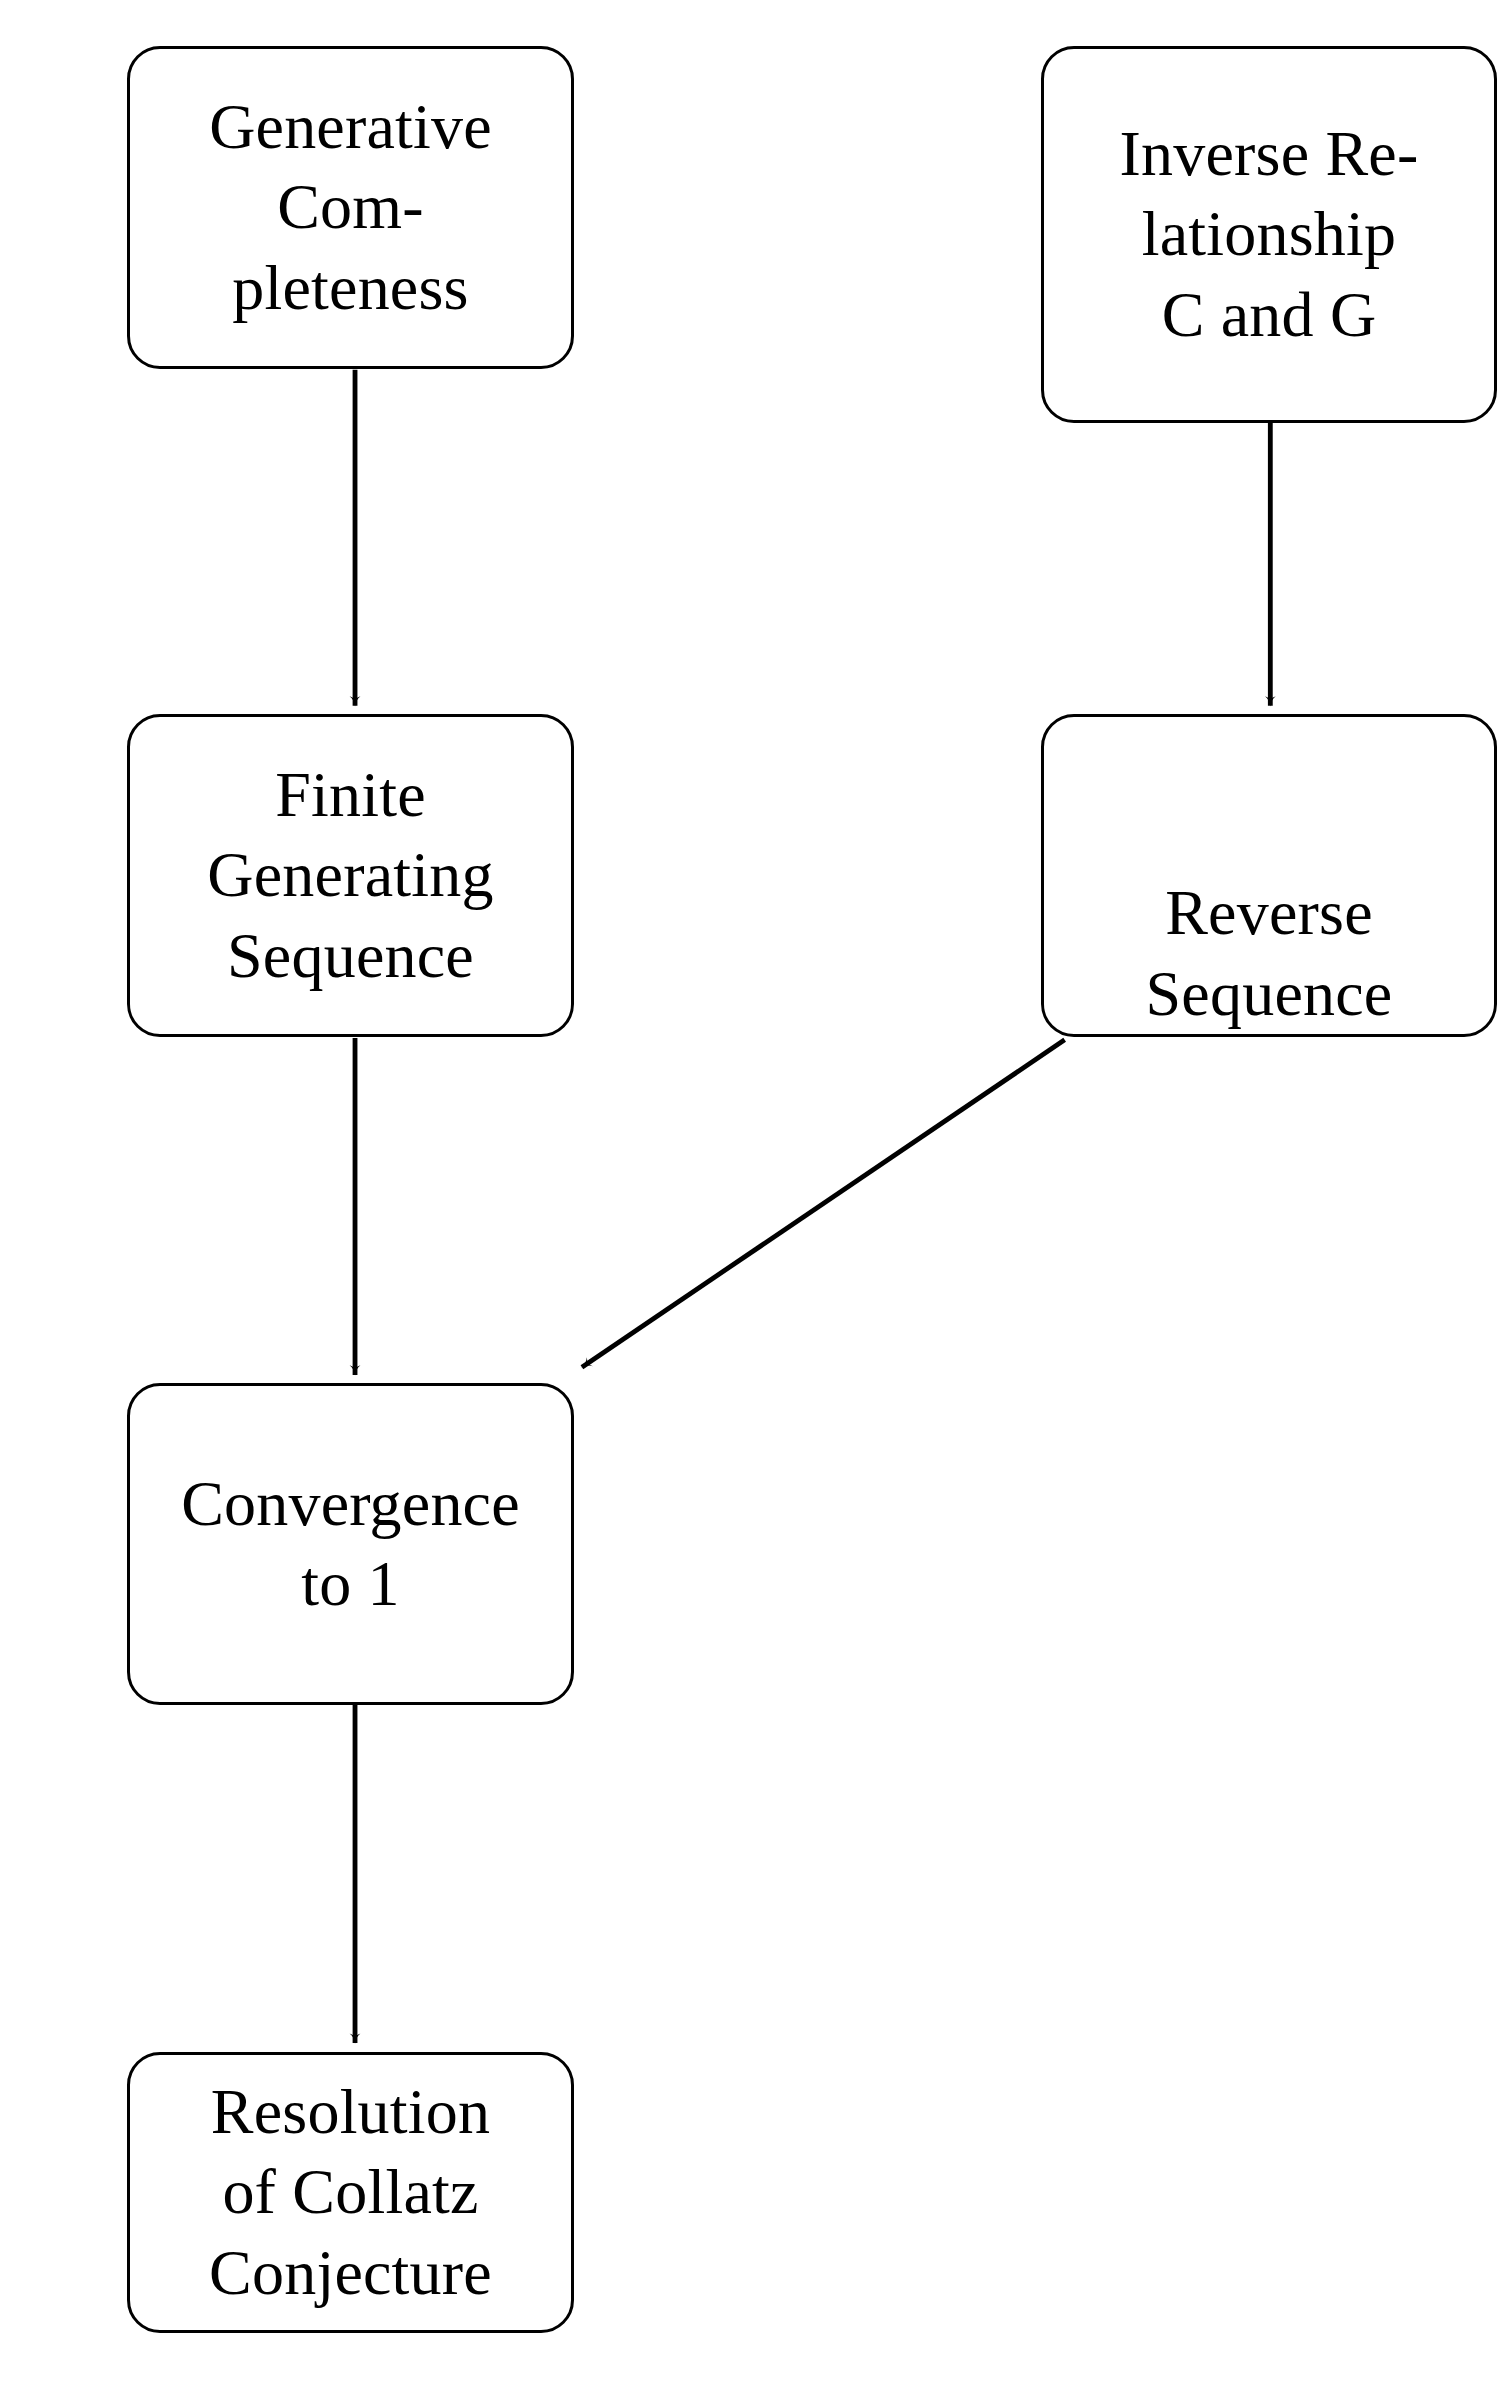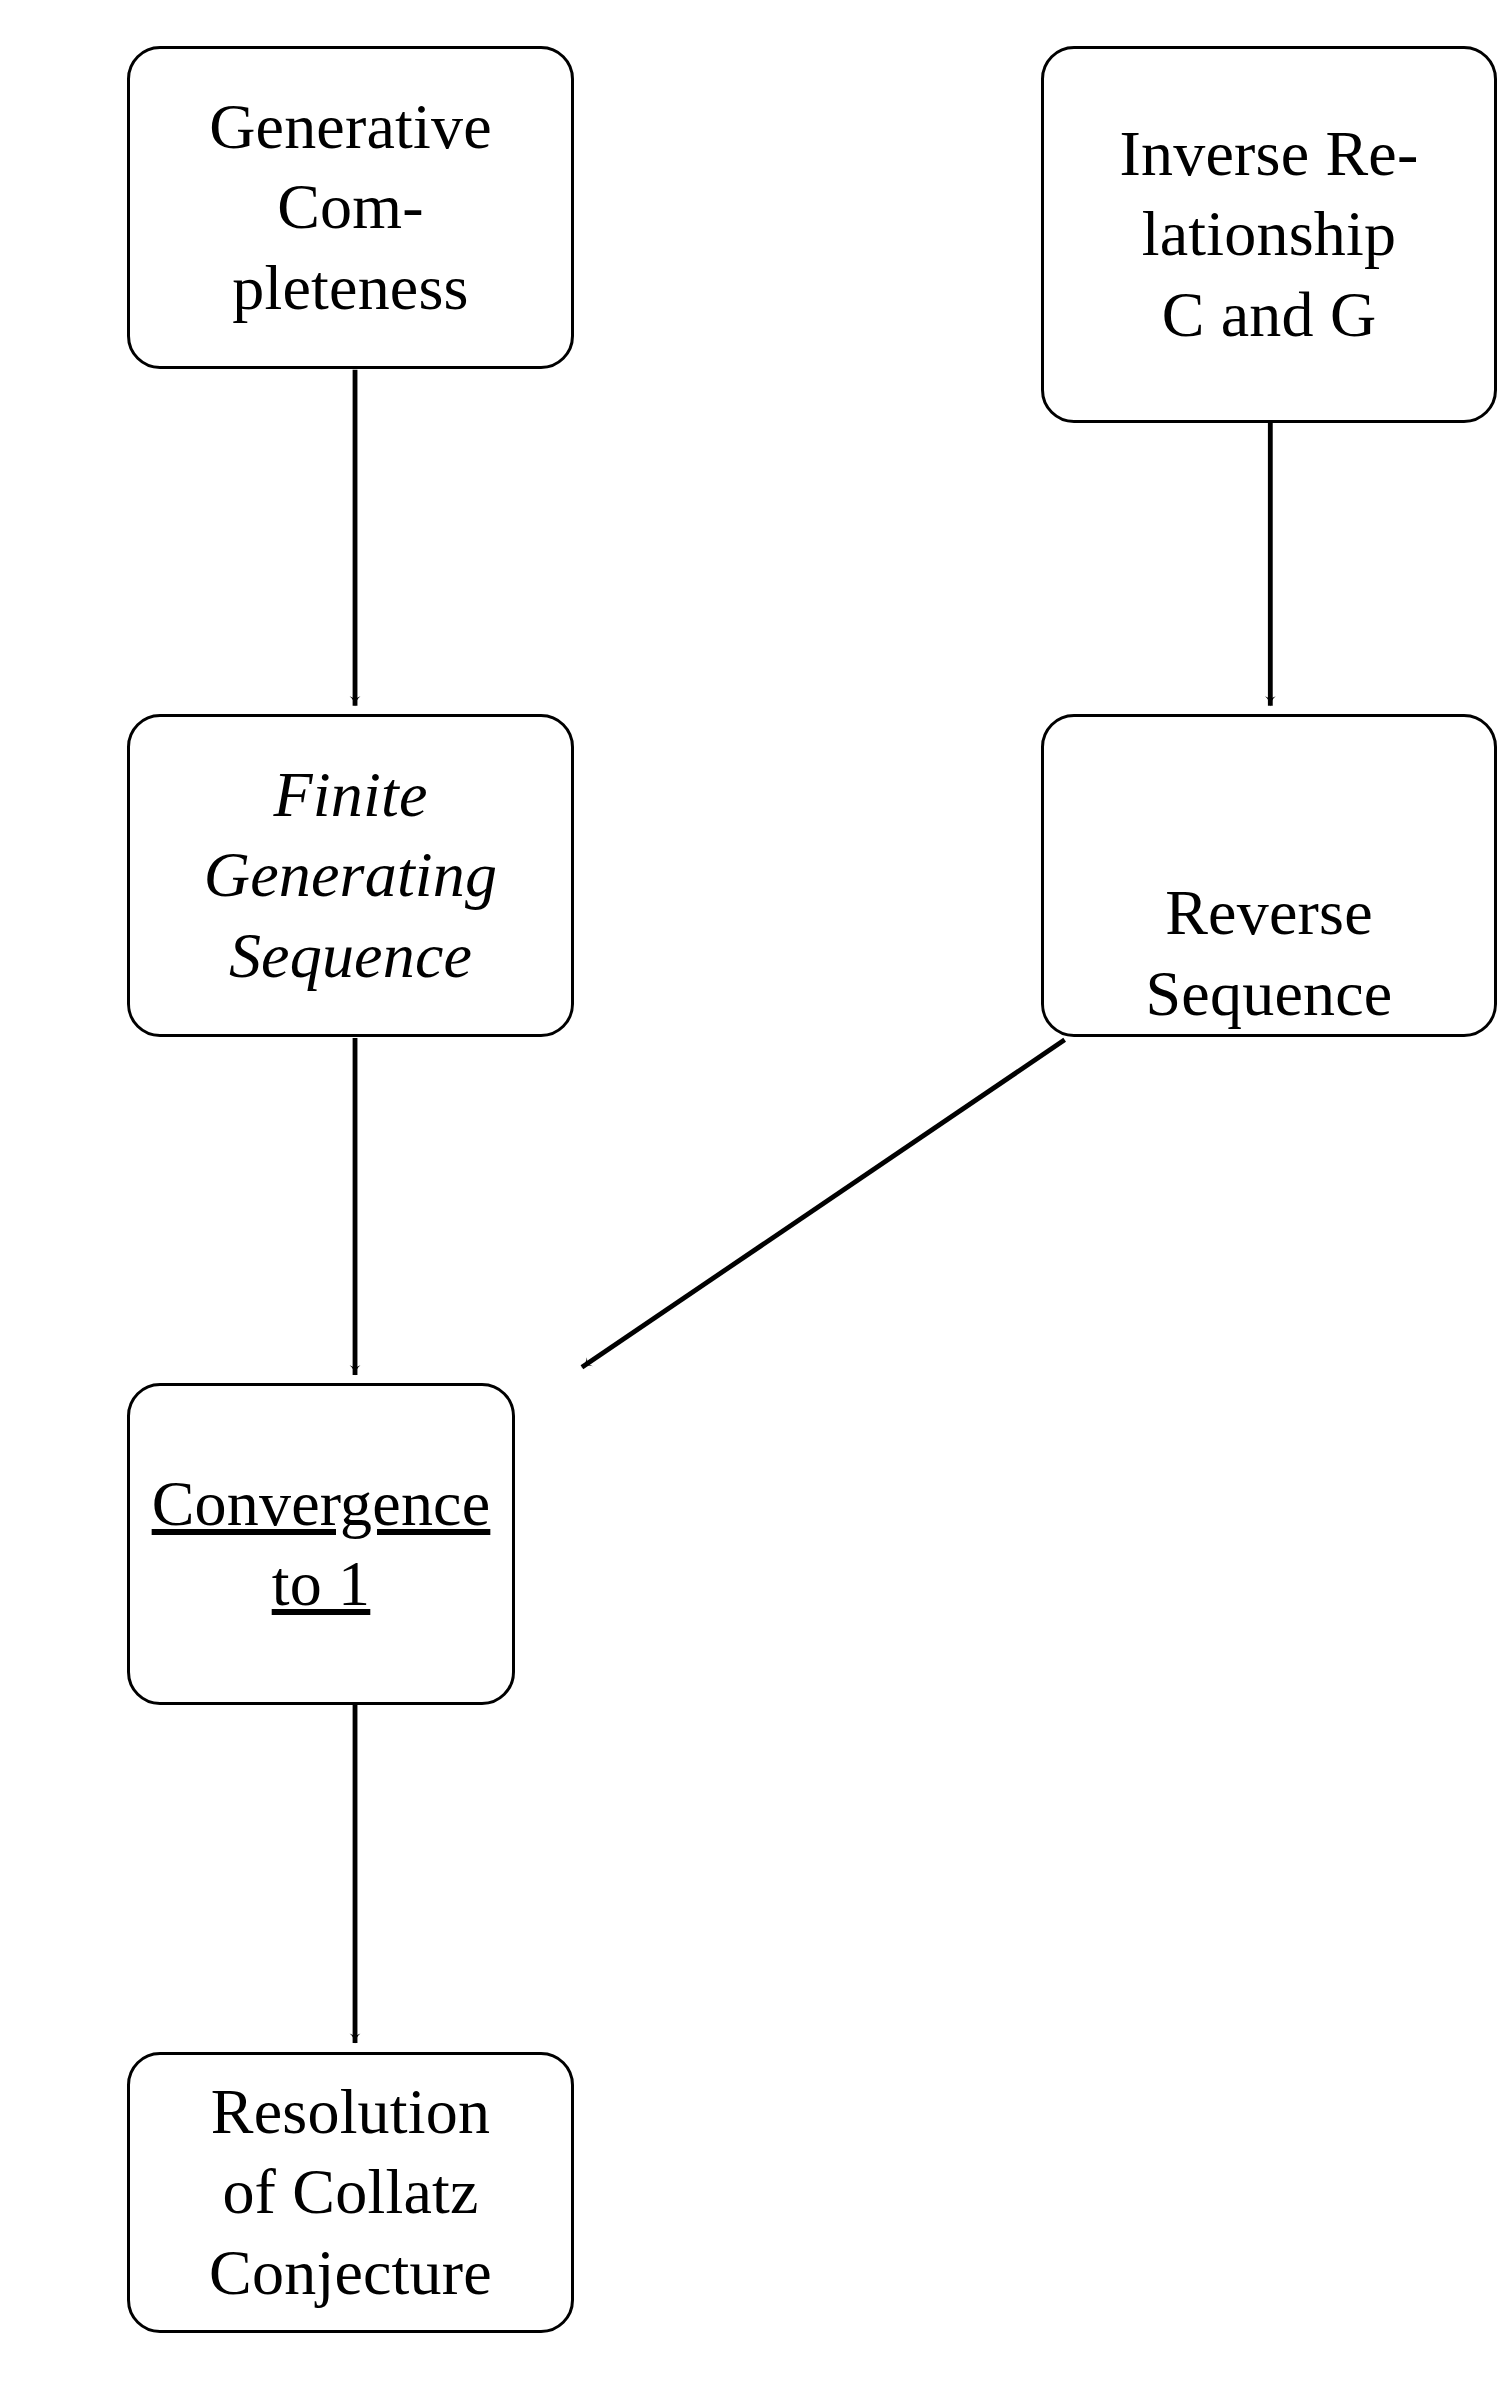--- a/index.html
+++ b/index.html
@@ -44,23 +44,23 @@
     font-size: 64px;
     line-height: 1.255;
     letter-spacing: 0.2px;
     white-space: pre-line;
     text-align: center;
     color: #000000;
   }
   
   #node-generative-completeness { left: 79px;  top: 46px;   width: 447px; height: 323px; }
   #node-inverse-relationship    { left: 993px;top: 46px;   width: 456px; height: 377px; }
-  #node-finite-generating       { left: 79px;  top: 714px;  width: 447px; height: 323px; font-style: italic; }
+  #node-finite-generating       { left: 79px;  top: 714px;  width: 447px; height: 323px; }
   #node-reverse-sequence        { left: 993px;top: 714px;  width: 456px; height: 323px; align-items: flex-end; }
-  #node-convergence-to-1        { left: 79px;  top: 1383px; width: 388px; height: 322px; text-decoration: underline; }
+  #node-convergence-to-1        { left: 79px;  top: 1383px; width: 447px; height: 322px; }
   #node-resolution-collatz      { left: 79px;  top: 2052px; width: 447px; height: 281px; }
 
   
   #node-convergence-to-1 .node-label { width: 112%; }
 </style>
 </head>
 <body>
 
 <div id="canvas">
 

